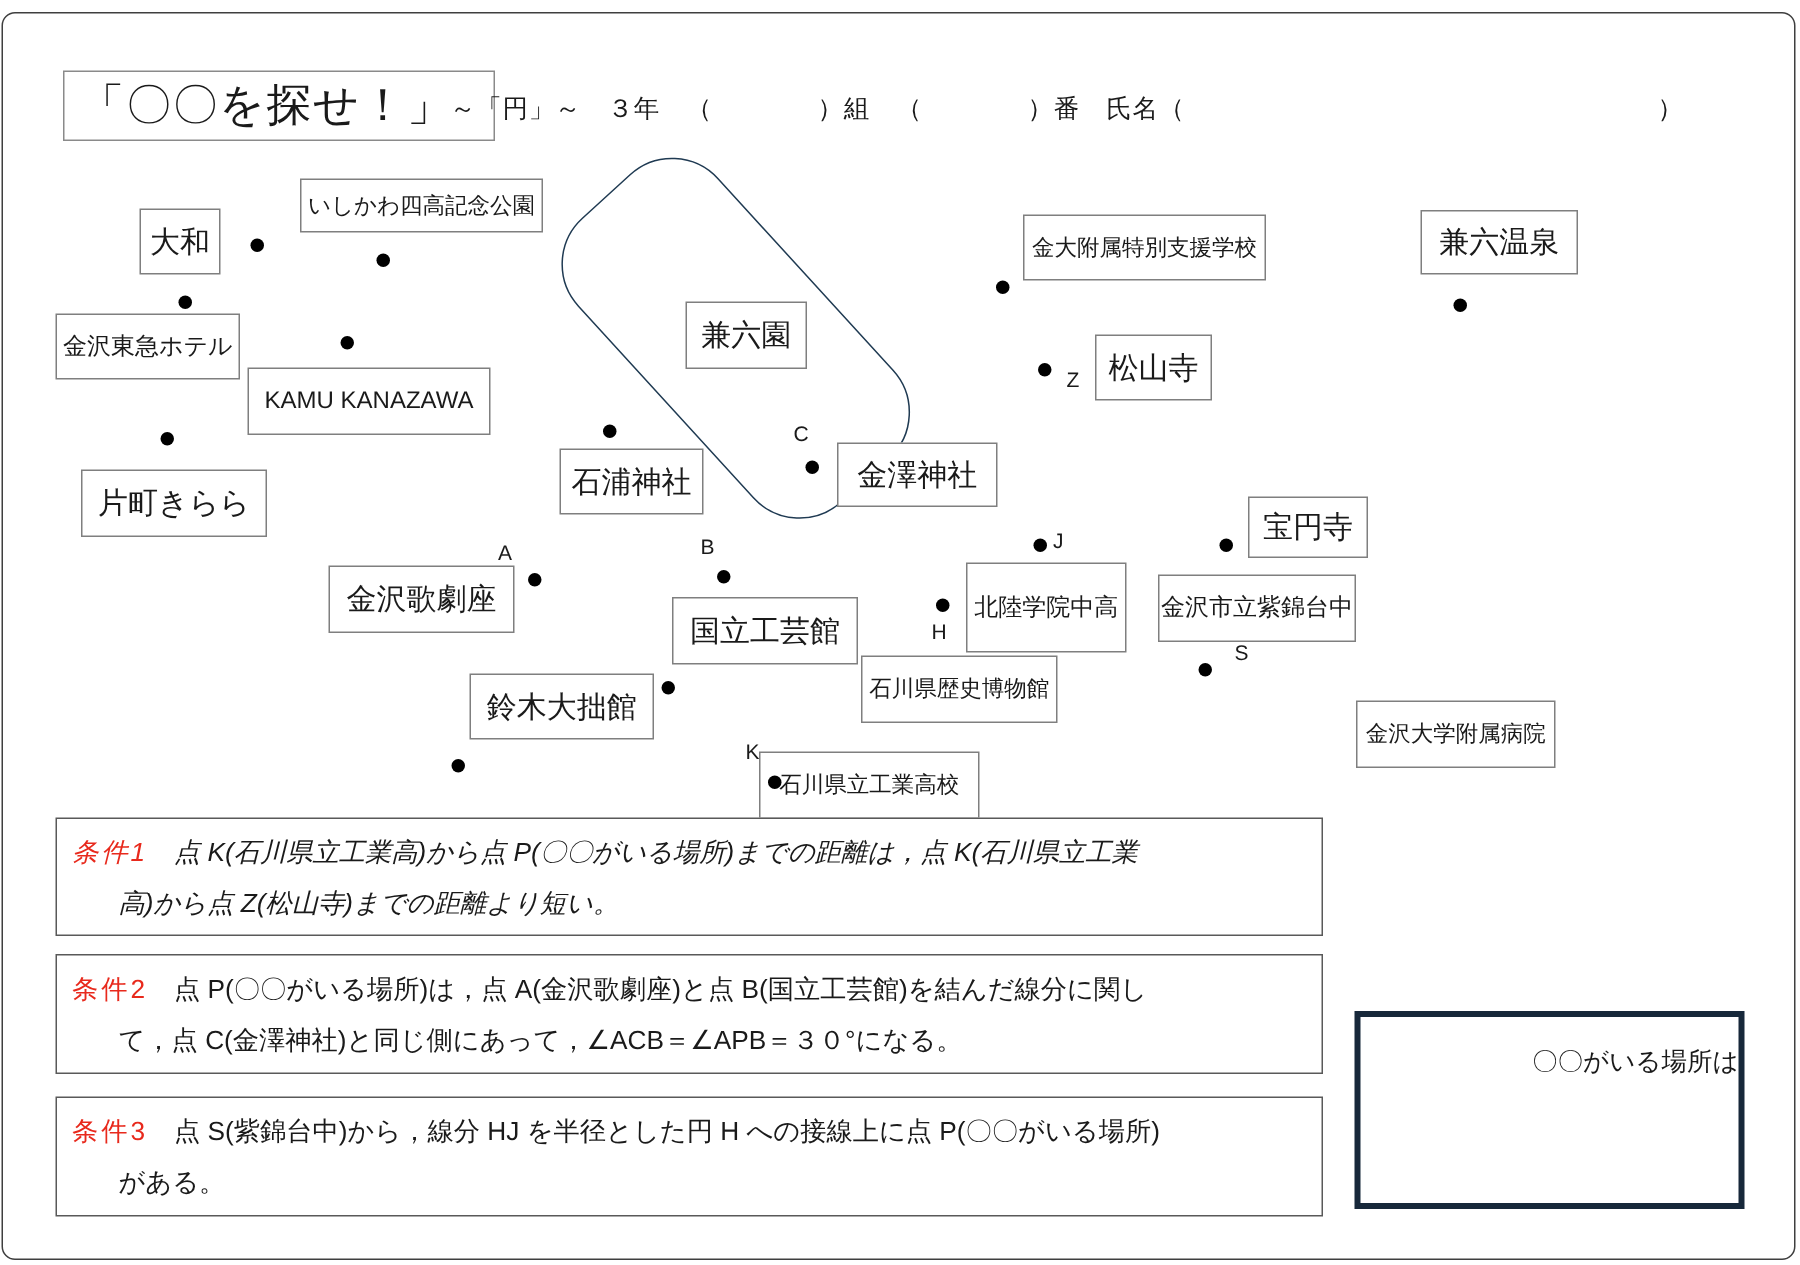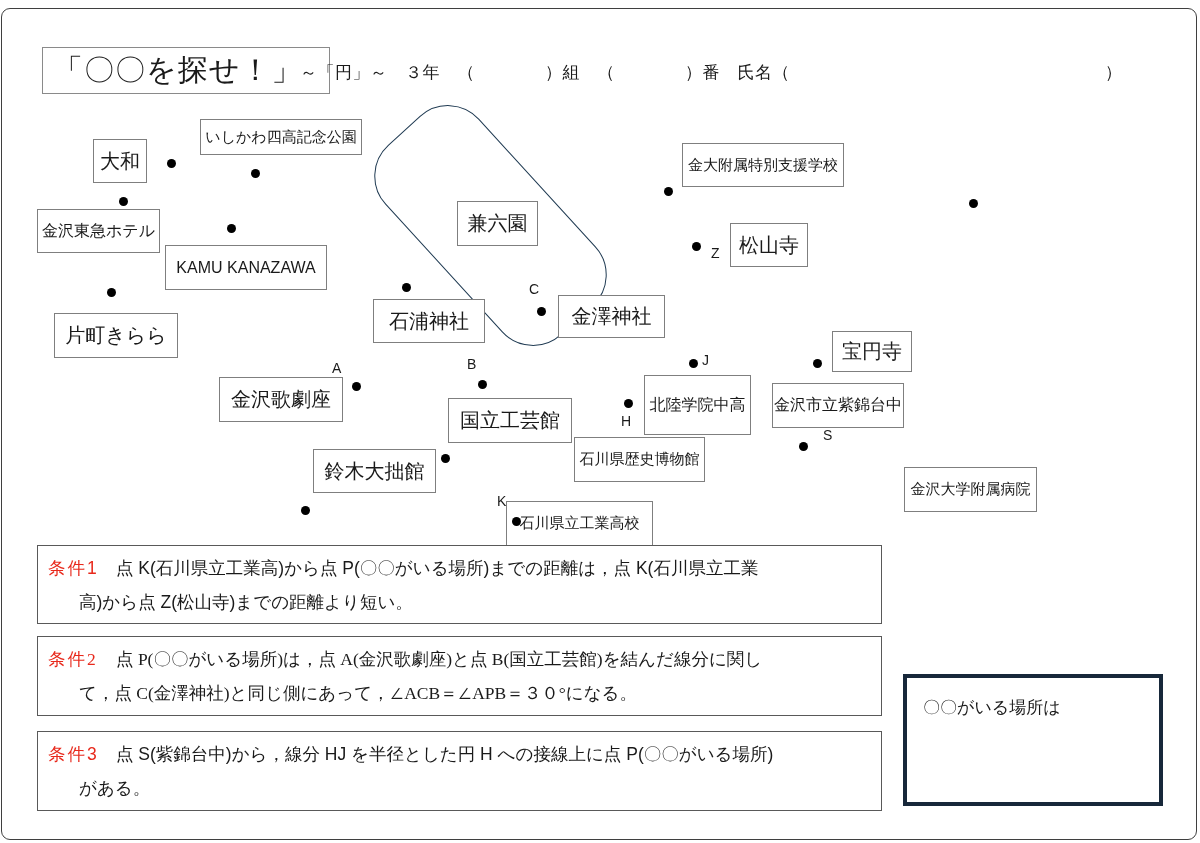--- a/index.html
+++ b/index.html
@@ -56,21 +56,21 @@
   .cond-label{
     position:absolute;left:10px;top:5px;color:var(--red);
     letter-spacing:2px;
   }
   .cond-line{display:block;}
   .cond-line.first{margin-left:68px;}
   .cond-line.rest{margin-left:31px;}
   .answer-box{
     position:absolute;left:903px;top:674px;width:260px;height:132px;
     border:4px solid var(--answer-border);background:#fff;box-sizing:border-box;
-    font-size:17px;padding:18px 0 0 16px;z-index:5;
+    font-size:17px;padding:18px 0 0 16px;z-index:5;text-align:right;
   }
 </style>
 </head>
 <body>
 
 <div class="page"></div>
 
 <div class="title-box">
   <span>「〇〇を探せ！」</span>
 </div>
@@ -79,24 +79,25 @@
 
 <div class="kenrokuen-outline"></div>
 
 <div id="map-layer" style="position:absolute;left:0;top:0;width:1200px;height:843px;">
     <div class="place" style="left: 93px; top: 139px; width: 54px; height: 44px; font-size: 20px;">大和</div>
     <div class="place" style="left: 200px; top: 119px; width: 162px; height: 36px; font-size: 15px;">いしかわ四高記念公園</div>
     <div class="place" style="left: 37px; top: 209px; width: 123px; height: 44px; font-size: 16px;">金沢東急ホテル</div>
     <div class="place" style="left: 165px; top: 245px; width: 162px; height: 45px; font-size: 16px;">KAMU KANAZAWA</div>
     <div class="place" style="left: 54px; top: 313px; width: 124px; height: 45px; font-size: 20px;">片町きらら</div>
     <div class="place" style="left: 457px; top: 201px; width: 81px; height: 45px; font-size: 20px;">兼六園</div>
-    <div class="place" style="left: 373px; top: 299px; width: 112px; height: 44px; font-size: 20px;">石浦神社</div>
+    <div class="place" style="left: 373px; top: 299px; width: 96px; height: 44px; font-size: 20px;">石浦神社</div>
     <div class="place" style="left: 558px; top: 295px; width: 107px; height: 43px; font-size: 20px;">金澤神社</div>
     <div class="place" style="left: 682px; top: 143px; width: 162px; height: 44px; font-size: 15px;">金大附属特別支援学校</div>
     <div class="place" style="left: 730px; top: 223px; width: 78px; height: 44px; font-size: 20px;">松山寺</div>
+    <div class="place" style="left: 947px; top: 140px; width: 105px; height: 43px; font-size: 20px;">兼六温泉</div>
     <div class="place" style="left: 832px; top: 331px; width: 80px; height: 41px; font-size: 20px;">宝円寺</div>
     <div class="place" style="left: 219px; top: 377px; width: 124px; height: 45px; font-size: 20px;">金沢歌劇座</div>
     <div class="place" style="left: 423px; top: 398px; width: 124px; height: 45px; font-size: 20px; margin-left: 25px;">国立工芸館</div>
     <div class="place" style="left: 644px; top: 375px; width: 107px; height: 60px; font-size: 16px;">北陸学院中高</div>
     <div class="place" style="left: 772px; top: 383px; width: 132px; height: 45px; font-size: 16px;">金沢市立紫錦台中</div>
     <div class="place" style="left: 313px; top: 449px; width: 123px; height: 44px; font-size: 20px;">鈴木大拙館</div>
     <div class="place" style="left: 574px; top: 437px; width: 131px; height: 45px; font-size: 15px;">石川県歴史博物館</div>
     <div class="place" style="left: 506px; top: 501px; width: 147px; height: 45px; font-size: 15px;">石川県立工業高校</div>
     <div class="place" style="left: 904px; top: 467px; width: 133px; height: 45px; font-size: 15px;">金沢大学附属病院</div>
     <div class="dot" style="left: 166.5px; top: 158.5px;"></div>
@@ -121,27 +122,27 @@
     <div class="dot" style="left: 798.5px; top: 441.5px;"></div>
     <span class="pt-letter" style="left: 823px; top: 427px;">S</span>
     <div class="dot" style="left: 351.5px; top: 381.5px;"></div>
     <span class="pt-letter" style="left: 332px; top: 360px;">A</span>
     <div class="dot" style="left: 477.5px; top: 379.5px;"></div>
     <span class="pt-letter" style="left: 467px; top: 356px;">B</span>
     <div class="dot" style="left: 511.5px; top: 516.5px;"></div>
     <span class="pt-letter" style="left: 497px; top: 493px;">K</span>
   </div>
 
-<div class="cond" style="top:545px;height:79px;">
+<div class="cond" style="top:545px;height:79px;font-style:italic;">
   <span class="cond-label">条件1</span>
   <span class="cond-line first">点 K(石川県立工業高)から点 P(〇〇がいる場所)までの距離は，点 K(石川県立工業</span>
   <span class="cond-line rest">高)から点 Z(松山寺)までの距離より短い。</span>
 </div>
 
-<div class="cond" style="top:636px;height:80px;font-family:Liberation Serif, serif;">
+<div class="cond" style="top:636px;height:80px;">
   <span class="cond-label">条件2</span>
   <span class="cond-line first">点 P(〇〇がいる場所)は，点 A(金沢歌劇座)と点 B(国立工芸館)を結んだ線分に関し</span>
   <span class="cond-line rest">て，点 C(金澤神社)と同じ側にあって，∠ACB＝∠APB＝３０°になる。</span>
 </div>
 
 <div class="cond" style="top:731px;height:80px;">
   <span class="cond-label">条件3</span>
   <span class="cond-line first">点 S(紫錦台中)から，線分 HJ を半径とした円 H への接線上に点 P(〇〇がいる場所)</span>
   <span class="cond-line rest">がある。</span>
 </div>

